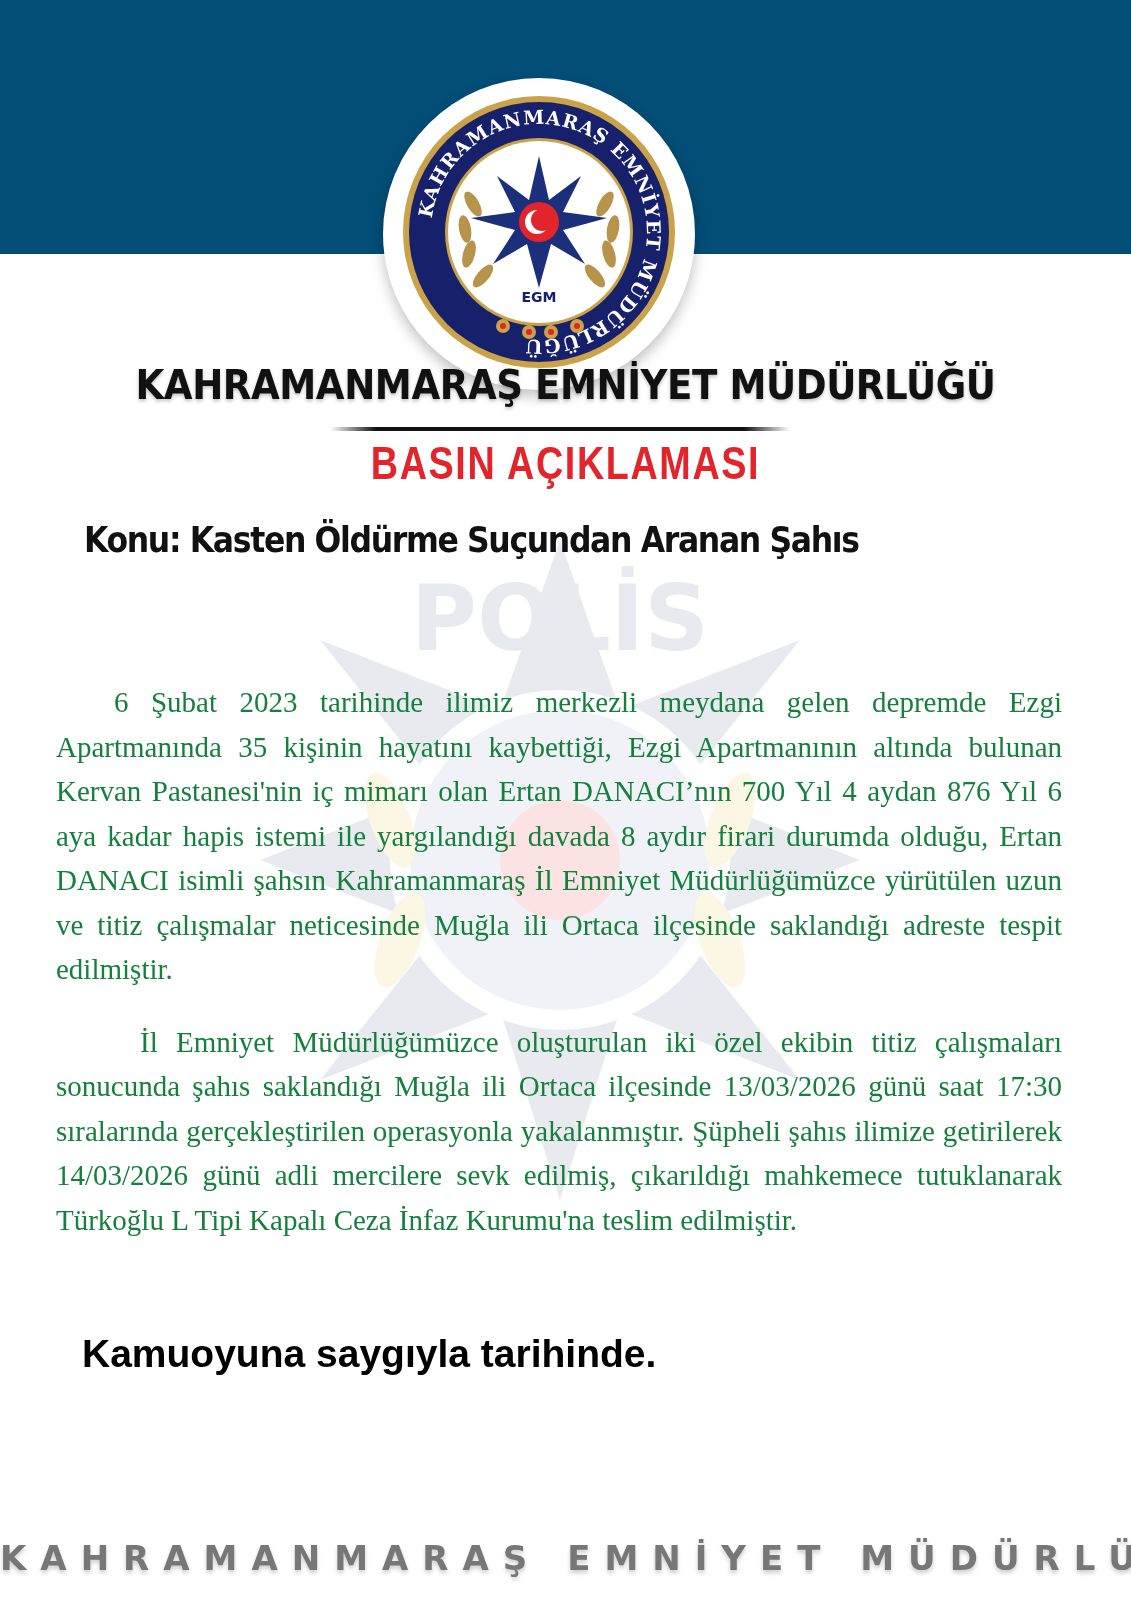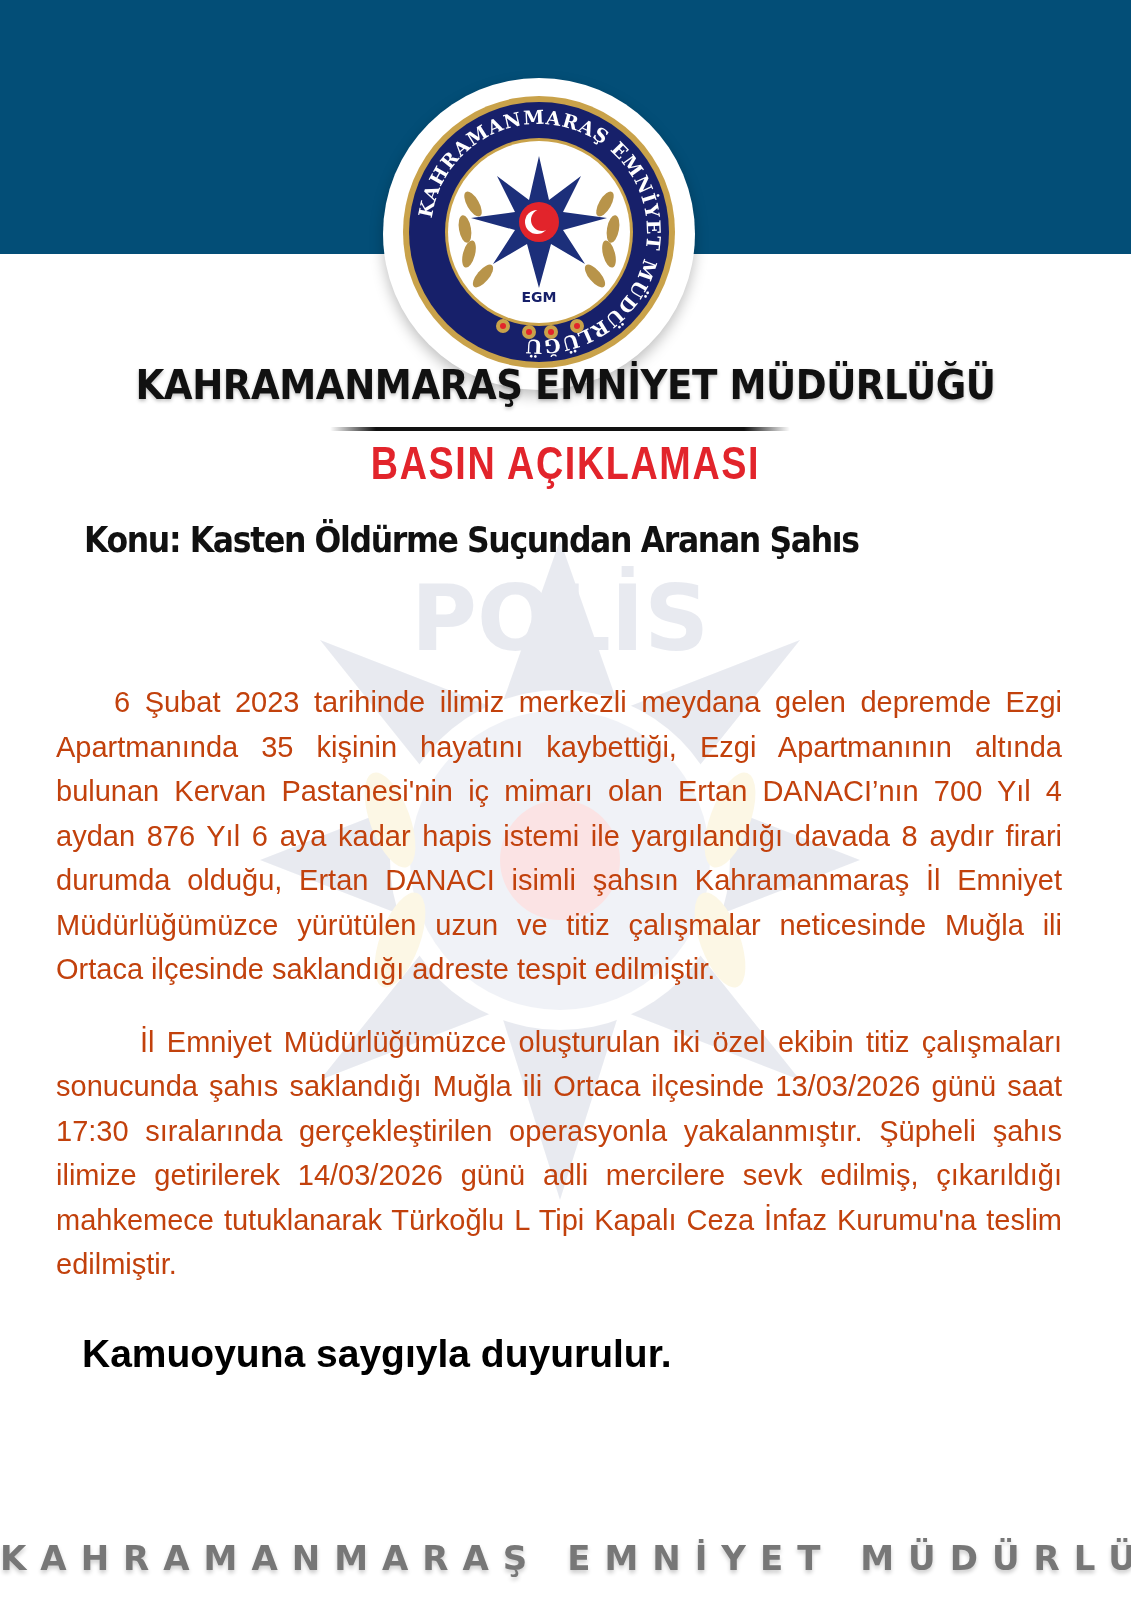--- a/index.html
+++ b/index.html
@@ -38,22 +38,22 @@
     color: #e2242b; letter-spacing: 2px; transform: scaleX(0.82);
   }
   .subject {
     position: absolute; left: 84px; top: 520px;
     font-family: "DejaVu Sans", sans-serif; font-weight: bold; font-size: 35px;
     color: #111; letter-spacing: -1.5px; transform-origin: left; transform: scaleX(0.9);
     white-space: nowrap;
   }
   .body-text {
     position: absolute; left: 56px; top: 680px; width: 1006px;
-    font-family: Liberation Sans, sans-serif; font-size: 29px; line-height: 44.5px;
-    color: #c2410c; text-align: justify;
+    font-family: Liberation Serif, serif; font-size: 29px; line-height: 44.5px;
+    color: #15803d; text-align: justify;
   }
   .body-text p { margin: 0; text-indent: 58px; }
   .body-text p.p2 { text-indent: 84px; margin-top: 28px; }
   .closing {
     position: absolute; left: 82px; top: 1332px;
     font-family: "Liberation Sans", sans-serif; font-weight: bold; font-size: 39px; color: #000;
   }
   .footer-org {
     position: absolute; left: 0; top: 1538px; width: 1131px; text-align: center;
     font-family: "DejaVu Sans", sans-serif; font-weight: bold; font-size: 34px;
@@ -132,15 +132,15 @@
 <div class="divider"></div>
 <div class="press-title">BASIN AÇIKLAMASI</div>
 
 <div class="subject">Konu: Kasten Öldürme Suçundan Aranan Şahıs</div>
 
 <div class="body-text">
   <p class="p1">6 Şubat 2023 tarihinde ilimiz merkezli meydana gelen depremde Ezgi Apartmanında 35 kişinin hayatını kaybettiği, Ezgi Apartmanının altında bulunan Kervan Pastanesi'nin iç mimarı olan Ertan DANACI’nın 700 Yıl 4 aydan 876 Yıl 6 aya kadar hapis istemi ile yargılandığı davada 8 aydır firari durumda olduğu, Ertan DANACI isimli şahsın Kahramanmaraş İl Emniyet Müdürlüğümüzce yürütülen uzun ve titiz çalışmalar neticesinde Muğla ili Ortaca ilçesinde saklandığı adreste tespit edilmiştir.</p>
   <p class="p2">İl Emniyet Müdürlüğümüzce oluşturulan iki özel ekibin titiz çalışmaları sonucunda şahıs saklandığı Muğla ili Ortaca ilçesinde 13/03/2026 günü saat 17:30 sıralarında gerçekleştirilen operasyonla yakalanmıştır. Şüpheli şahıs ilimize getirilerek 14/03/2026 günü adli mercilere sevk edilmiş, çıkarıldığı mahkemece tutuklanarak Türkoğlu L Tipi Kapalı Ceza İnfaz Kurumu'na teslim edilmiştir.</p>
 </div>
 
-<div class="closing">Kamuoyuna saygıyla duyurulur.</div>
+<div class="closing">Kamuoyuna saygıyla tarihinde.</div>
 
 <div class="footer-org">KAHRAMANMARAŞ EMNİYET MÜDÜRLÜĞÜ</div>
 
 </body></html>

